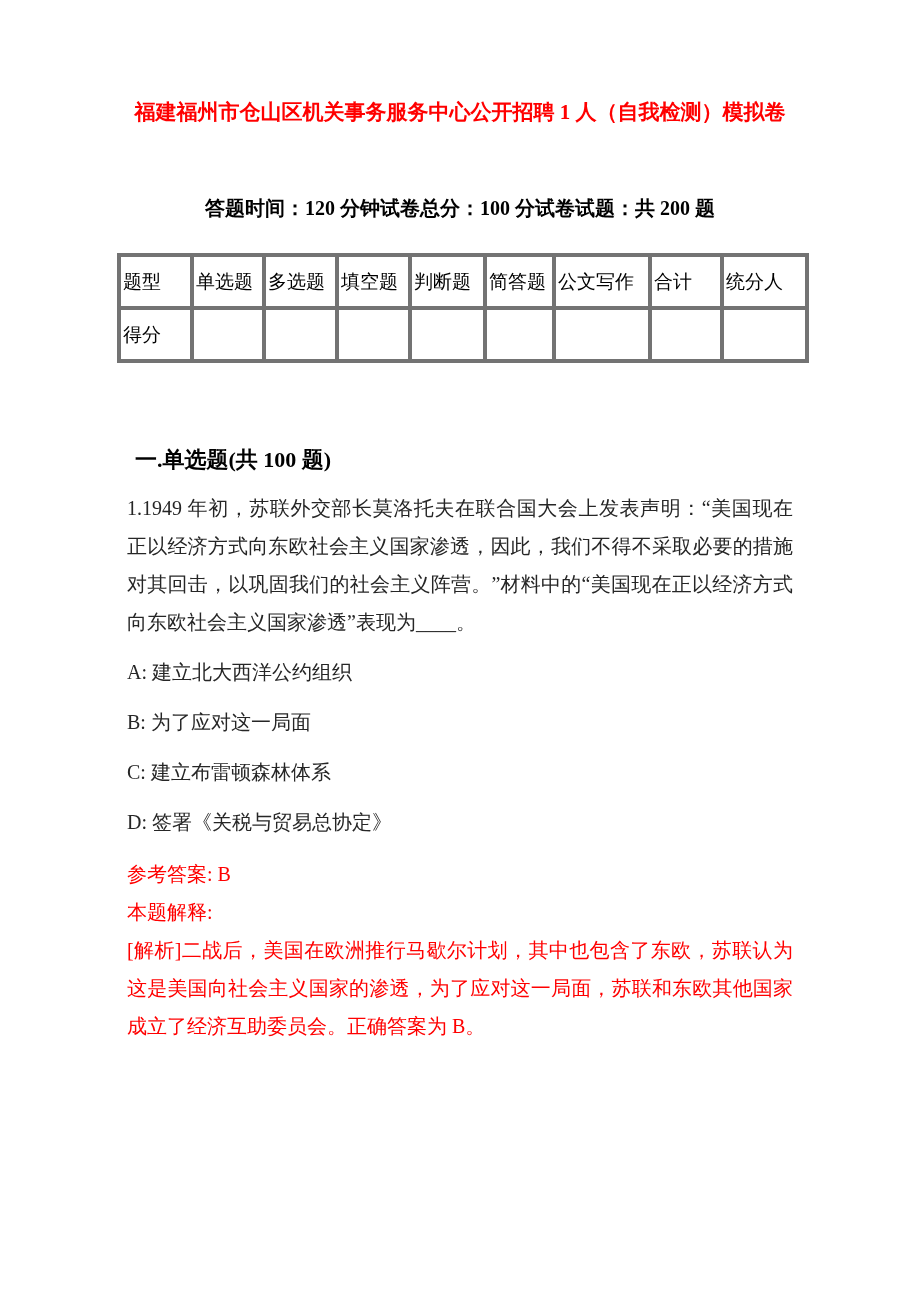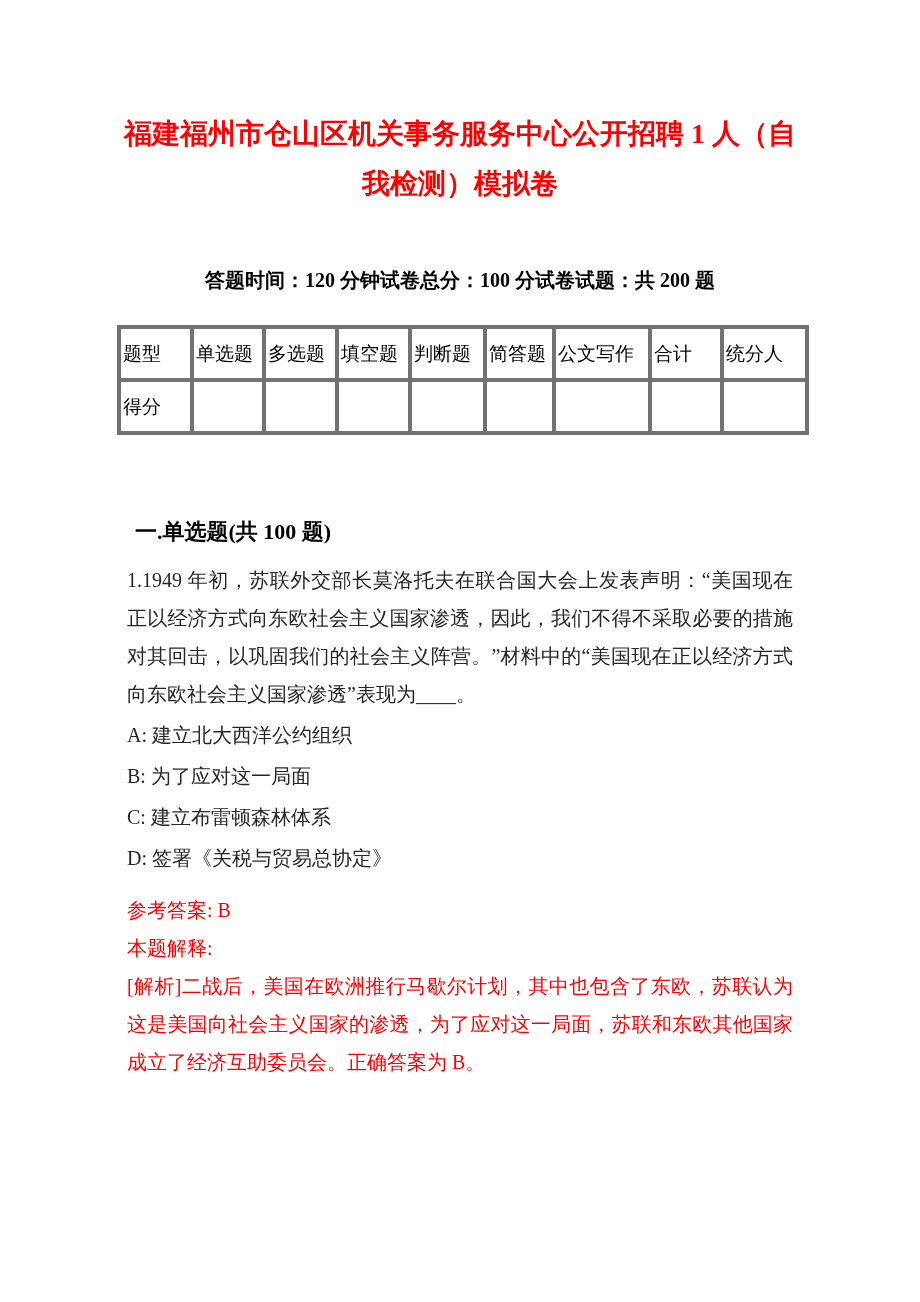--- a/index.html
+++ b/index.html
@@ -10,22 +10,22 @@
     margin: 0 auto;
     background: #ffffff;
     font-family: "Liberation Serif", "DejaVu Serif", serif;
     color: #262626;
     overflow: hidden;
     box-sizing: border-box;
   }
   .title {
     width: 690px;
     margin: 0 auto;
-    padding-top: 109px;
-    font-size: 28px;
+    padding-top: 87px;
+    font-size: 21px;
     font-weight: bold;
     line-height: 50px;
     text-align: center;
     color: #ff0000;
   }
   .meta-line {
     margin-top: 56px;
     display: flex;
     justify-content: center;
     font-size: 20px;
@@ -59,21 +59,21 @@
   }
   .question-text {
     margin: 14px 127px 0 127px;
     font-size: 20px;
     line-height: 38px;
     text-align: justify;
     color: #262626;
   }
   .options { margin: 0 127px 0 127px; }
   .option {
-    margin-top: 3px;
+    margin-top: 12px;
     font-size: 20px;
     line-height: 38px;
     color: #262626;
   }
   .answer-block { margin: 14px 127px 0 127px; }
   .answer-line {
     font-size: 20px;
     line-height: 38px;
     color: #ff0000;
   }

